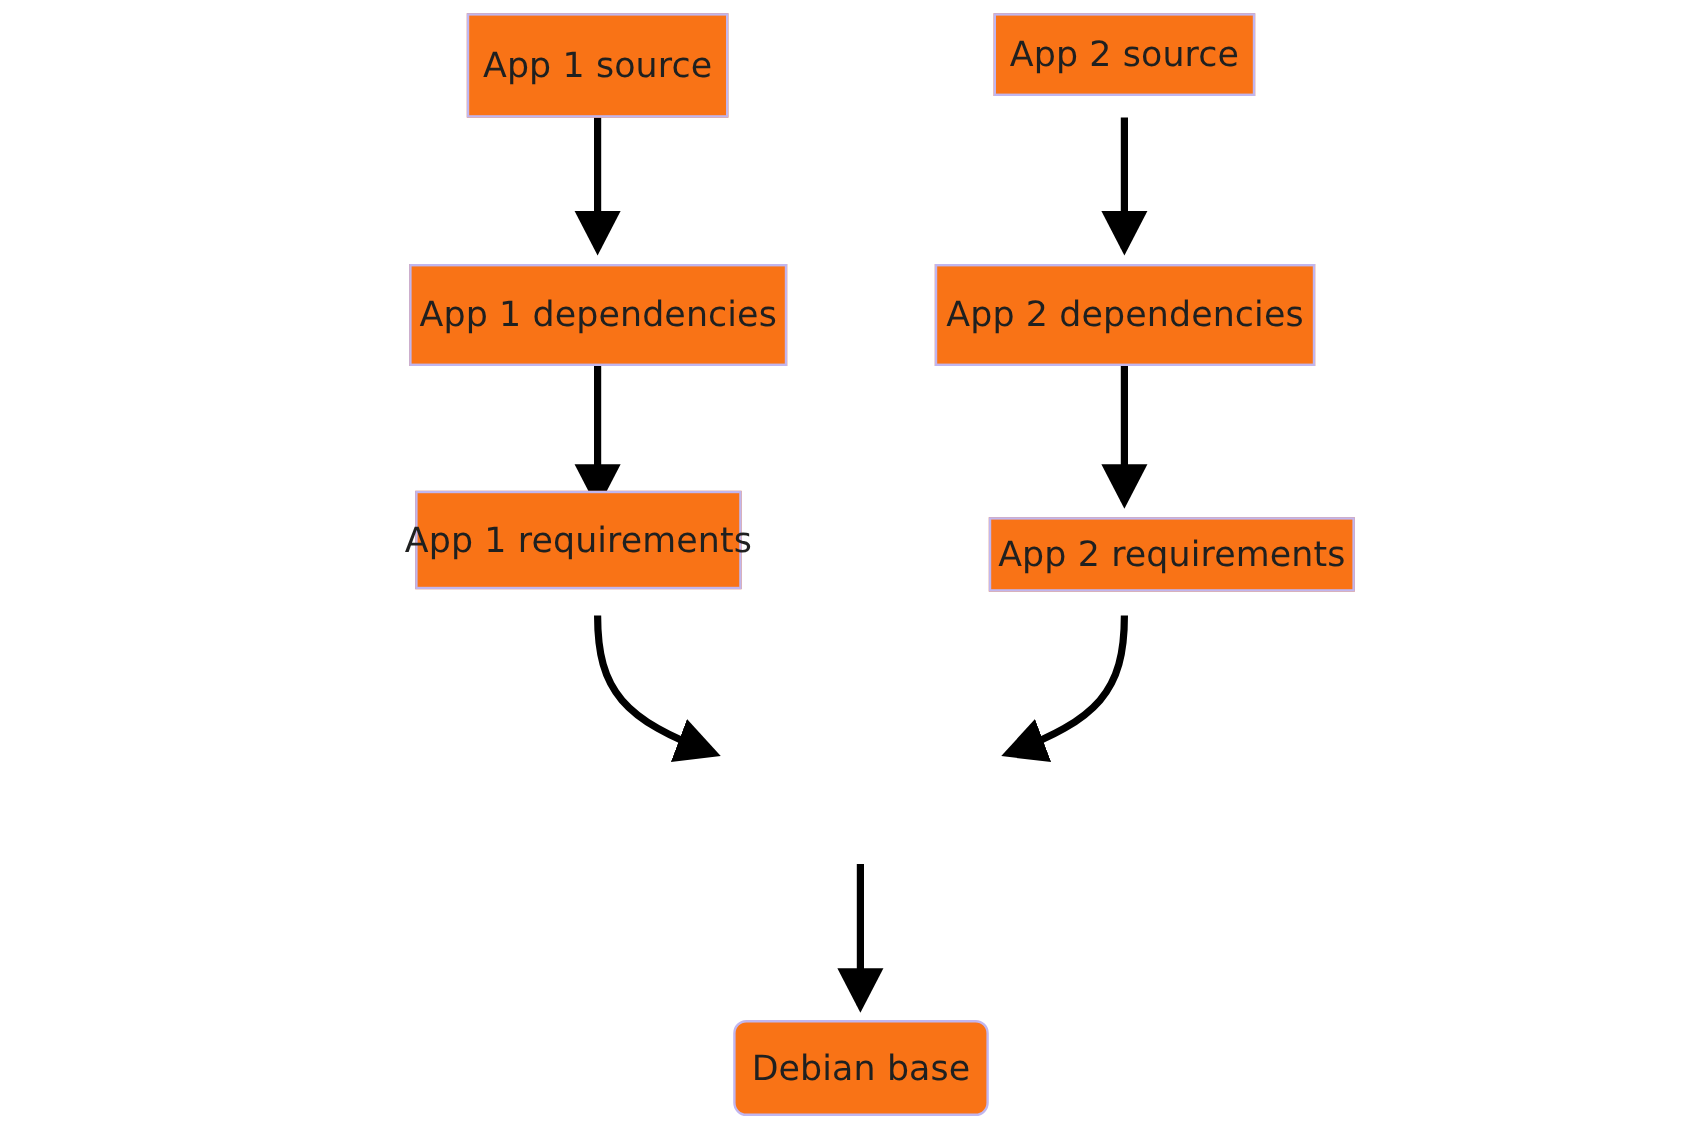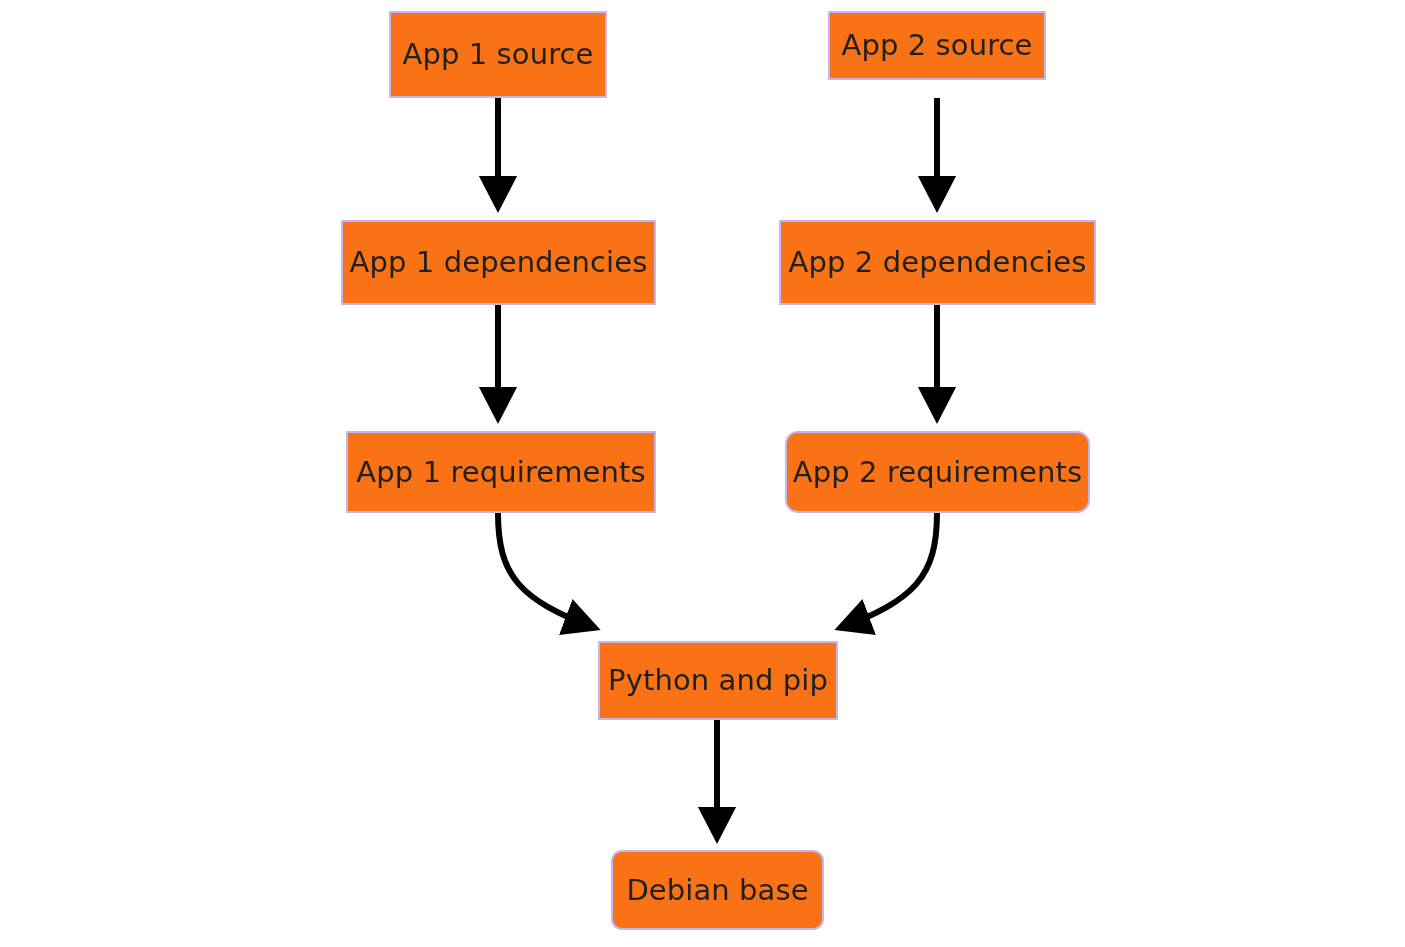--- a/index.html
+++ b/index.html
@@ -86,29 +86,26 @@
   </div>
 
   <div class="node" style="left:341px; top:220px; width:315px; height:85px;">
     <span class="node-label">App 1 dependencies</span>
   </div>
 
   <div class="node" style="left:779px; top:220px; width:317px; height:85px;text-align:right;">
     <span class="node-label">App 2 dependencies</span>
   </div>
 
-  <div class="node" style="left:346px; top:431px; width:310px; height:82px;">
+  <div class="node" style="left:346px; top:409px; width:272px; height:82px;">
     <span class="node-label">App 1 requirements</span>
   </div>
 
-  <div class="node" style="left:785px; top:431px; width:305px; height:82px;border-radius:13px;">
+  <div class="node" style="left:824px; top:431px; width:305px; height:62px;">
     <span class="node-label">App 2 requirements</span>
   </div>
 
-  <div class="node" style="left:598px; top:641px; width:240px; height:79px;">
-    <span class="node-label">Python and pip</span>
-  </div>
 
   <div class="node" style="left:611px; top:850px; width:213px; height:80px;border-radius:11px;">
     <span class="node-label">Debian base</span>
   </div>
 
 </div>
 
 </body></html>

